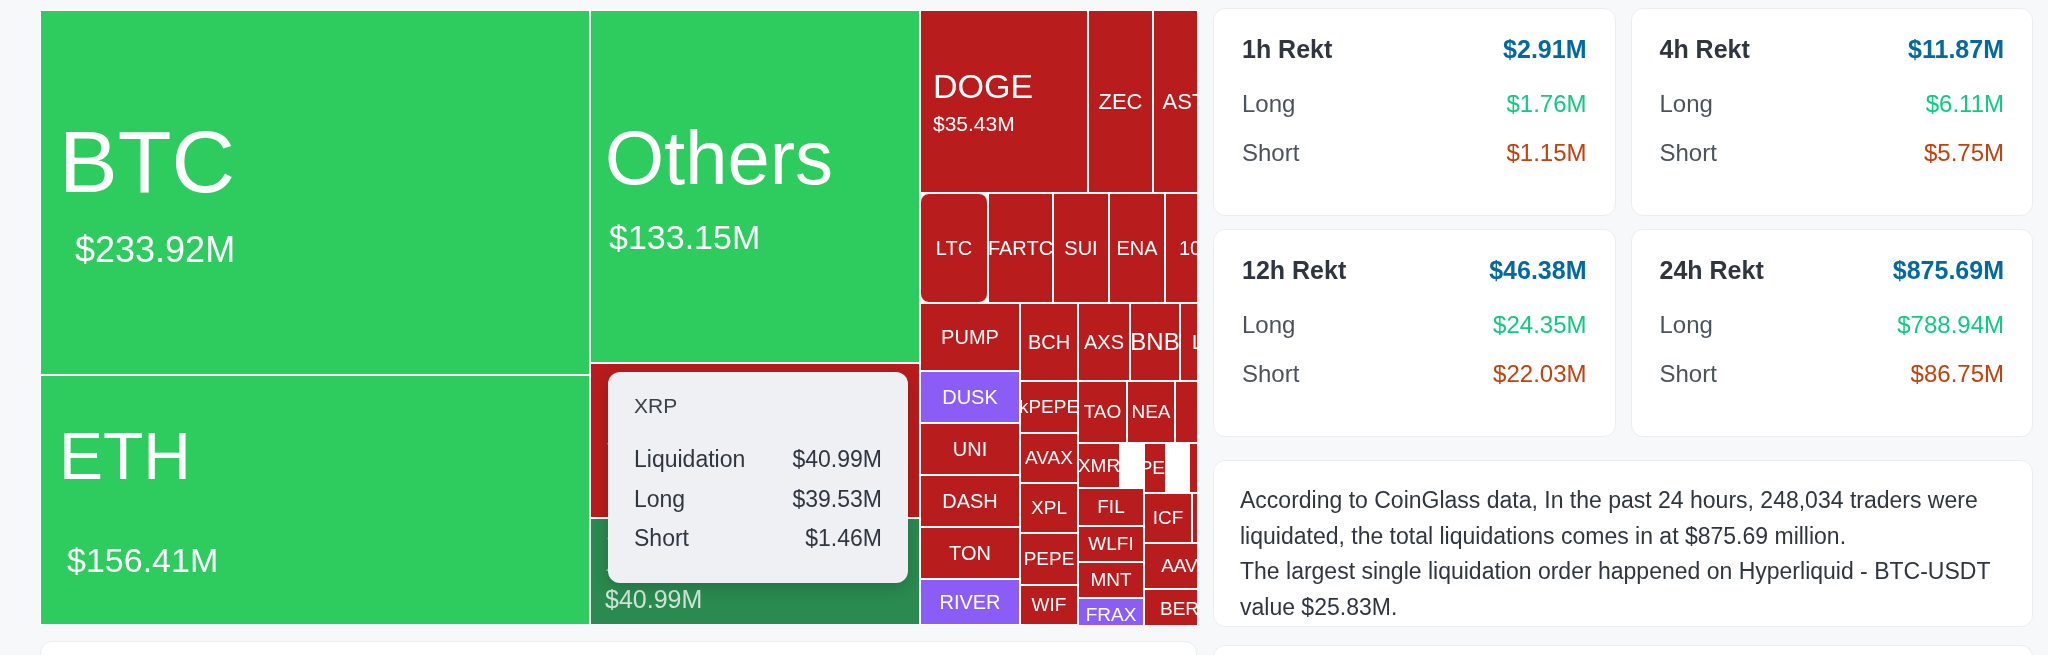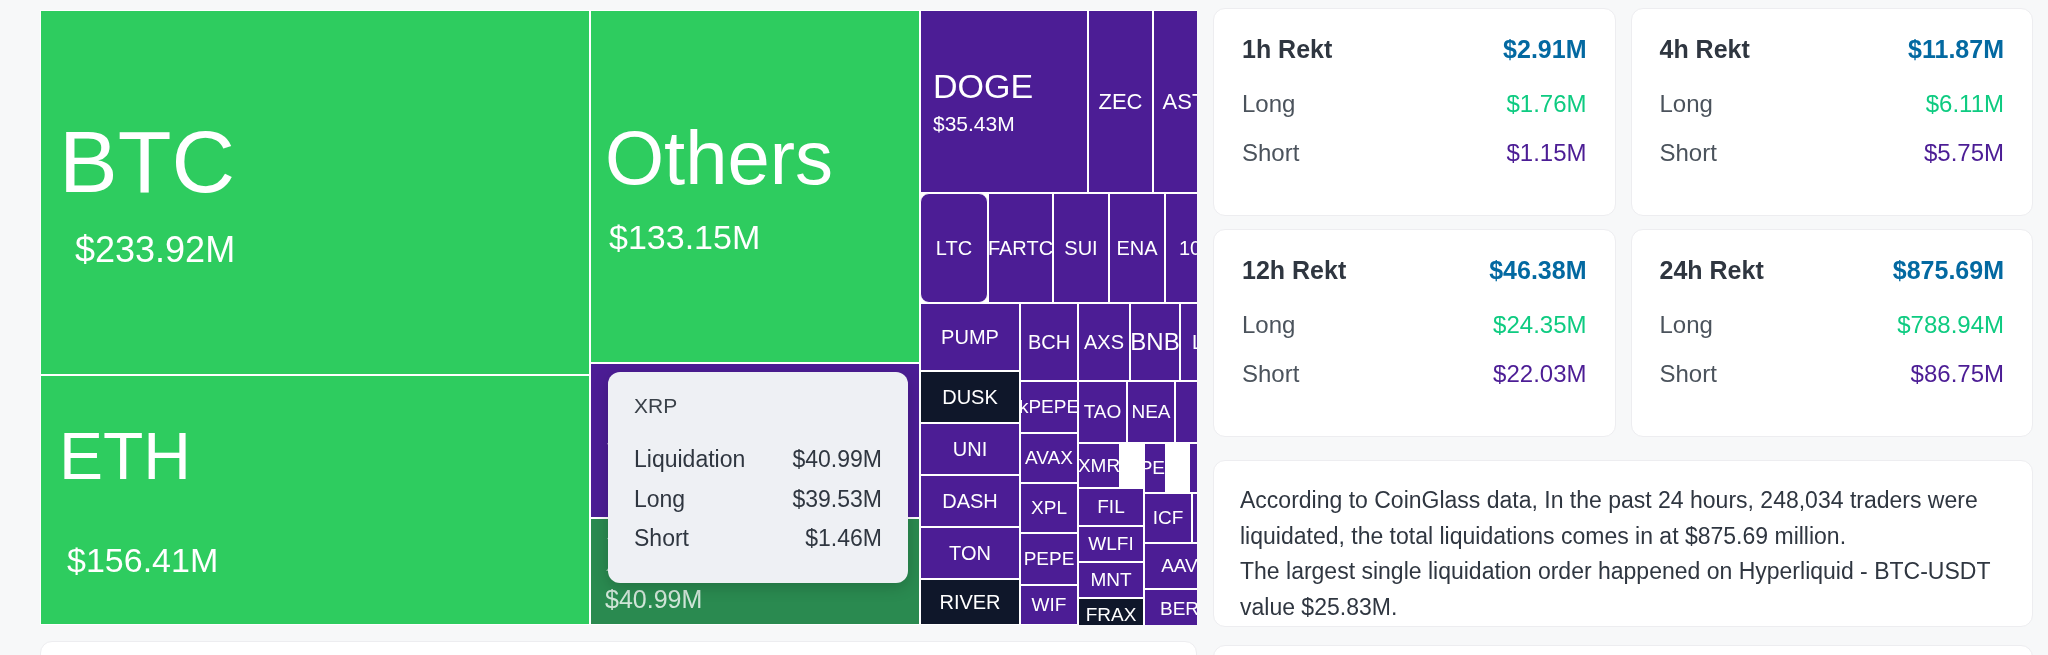--- a/index.html
+++ b/index.html
@@ -24,22 +24,22 @@
     background: #2ecc5f;
     border: 1.5px solid #ffffff;
     overflow: hidden;
     color: #ffffff;
     display: flex;
     flex-direction: column;
     justify-content: center;
     align-items: center;
     white-space: nowrap;
   }
-  .tile.red { background: #0f172a; align-items: center; }
-  .tile.green-dark { background: #4c1d95; }
+  .tile.red { background: #8b5cf6; align-items: center; }
+  .tile.green-dark { background: #b91c1c; }
   .tile.hovered { background: #2a8a50; }
 
   
   .tile.big { align-items: flex-start; justify-content: center; }
   .tile.big .sym { font-weight: 400; line-height: 1; }
   .tile.big .val { font-weight: 400; line-height: 1; }
 
   .sym { font-weight: 400; }
   .val { font-weight: 400; }
 
@@ -79,21 +79,21 @@
     height: 208px;
   }
   .card-row { display: flex; justify-content: space-between; align-items: baseline; }
   .card-row.head { margin-bottom: 26px; }
   .card-head-label { font-size: 25px; font-weight: 700; color: #2f3640; }
   .card-head-value { font-size: 25px; font-weight: 700; color: #0369a1; }
   .card-row.body { margin-bottom: 21px; }
   .card-label { font-size: 24px; color: #4b535c; font-weight: 400; }
   .card-value { font-size: 24px; font-weight: 400; }
   .val-long  { color: #0ecb81; }
-  .val-short { color: #4c1d95; }
+  .val-short { color: #c2410c; }
 
   
   .note {
     position: absolute;
     left: 1213px; top: 460px;
     width: 820px; height: 167px;
     background: #ffffff;
     border: 1px solid #ededf0;
     border-radius: 12px;
     padding: 22px 26px;

